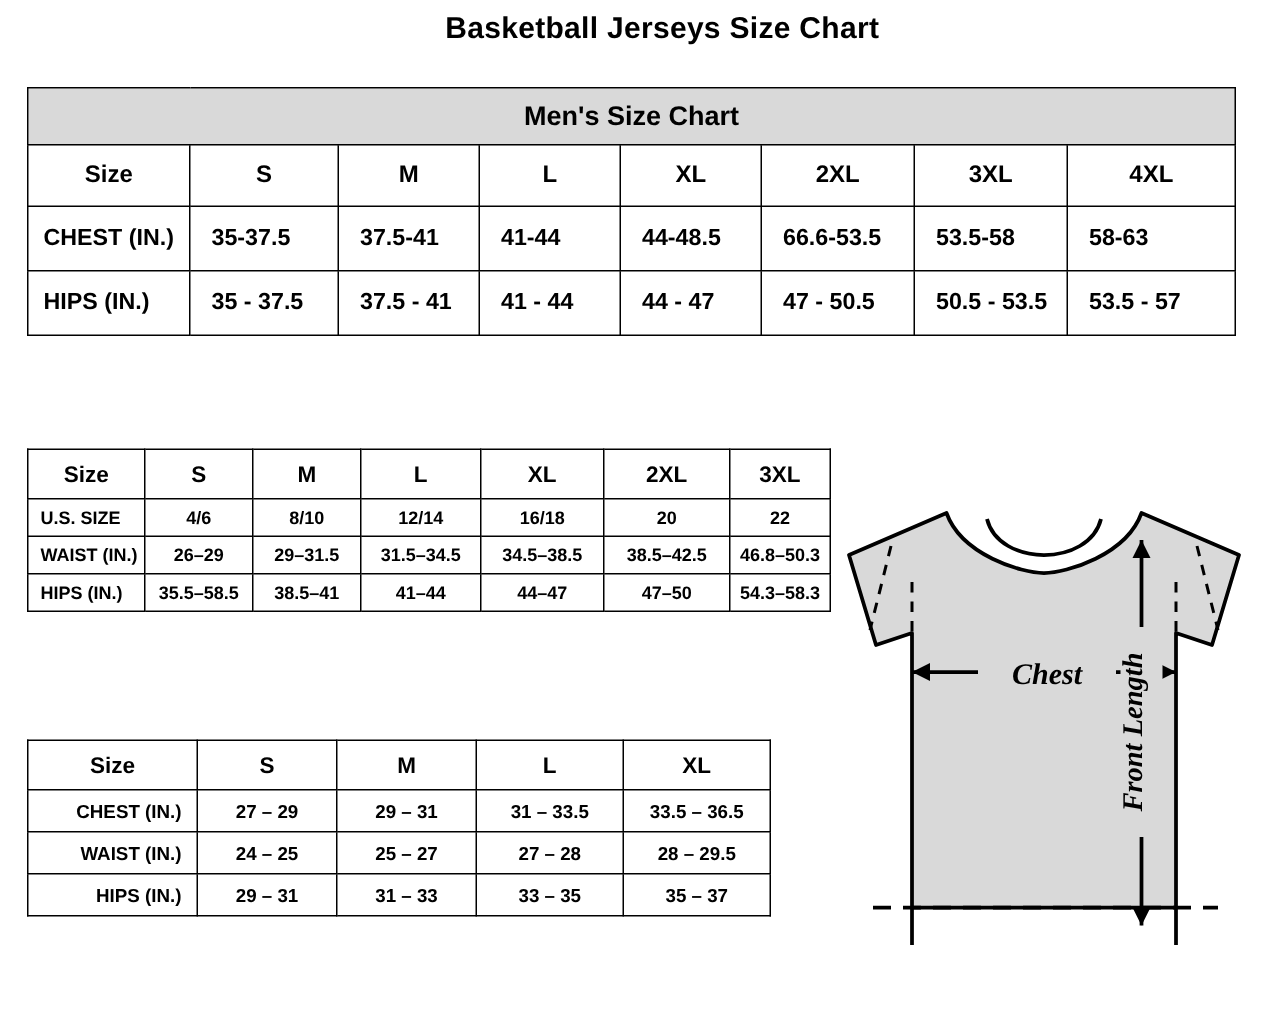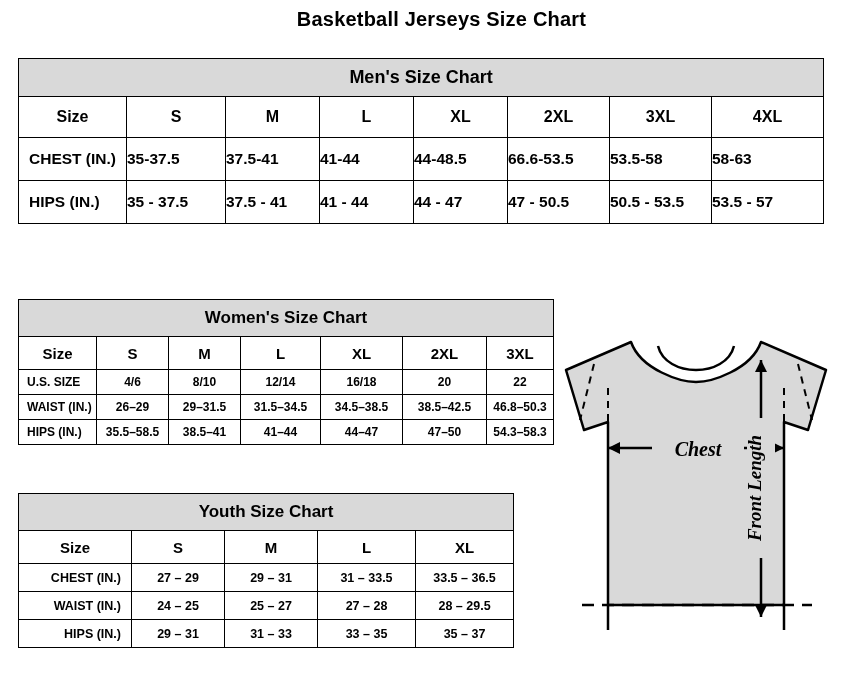--- a/index.html
+++ b/index.html
@@ -46,21 +46,21 @@
     font-size: 17px;
     font-weight: bold;
     height: 34px;
   }
   
   #mens-chart { left: 18px; top: 58px; width: 805px; }
   #mens-chart .cap-row td { height: 37px; font-size: 18px; }
   #mens-chart .hdr-row td { height: 40px; font-size: 16px; background: #ffffff; }
   #mens-chart .data-row td { height: 42px; font-size: 15.5px; }
   #mens-chart .rowlab { text-align: left; padding-left: 10px; font-size: 14.5px; }
-  #mens-chart .valcell { text-align: left; }
+  #mens-chart .valcell { text-align: left; padding-left: 14px; }
 
   
   #womens-chart { left: 18px; top: 299px; width: 535px; }
   #womens-chart .cap-row td { height: 36px; font-size: 17px; }
   #womens-chart .hdr-row td { height: 32px; font-size: 15px; background: #ffffff; }
   #womens-chart .data-row td { height: 24px; font-size: 12px; }
   #womens-chart .rowlab { text-align: left; padding-left: 8px; font-size: 11.5px; }
 
   
   #youth-chart { left: 18px; top: 493px; width: 495px; }
@@ -140,23 +140,20 @@
     <colgroup>
       <col style="width:78px">
         <col style="width:72px">
         <col style="width:72px">
         <col style="width:80px">
       <col style="width:82px">
         <col style="width:84px">
         <col style="width:67px">
     </colgroup>
     <tbody>
-      <tr class="cap-row">
-        <td colspan="7">Women's Size Chart</td>
-      </tr>
       <tr class="hdr-row">
         <td>Size</td>
         <td>S</td>
         <td>M</td>
         <td>L</td>
         <td>XL</td>
         <td>2XL</td>
         <td>3XL</td>
       </tr>
       <tr class="data-row">
@@ -193,23 +190,20 @@
 <div class="chart-block" id="youth-chart">
   <table class="size-table">
     <colgroup>
       <col style="width:113px">
         <col style="width:93px">
         <col style="width:93px">
         <col style="width:98px">
         <col style="width:98px">
     </colgroup>
     <tbody>
-      <tr class="cap-row">
-        <td colspan="5">Youth Size Chart</td>
-      </tr>
       <tr class="hdr-row">
         <td>Size</td>
         <td>S</td>
         <td>M</td>
         <td>L</td>
         <td>XL</td>
       </tr>
       <tr class="data-row">
         <td class="rowlab">CHEST (IN.)</td>
         <td>27 – 29</td>

